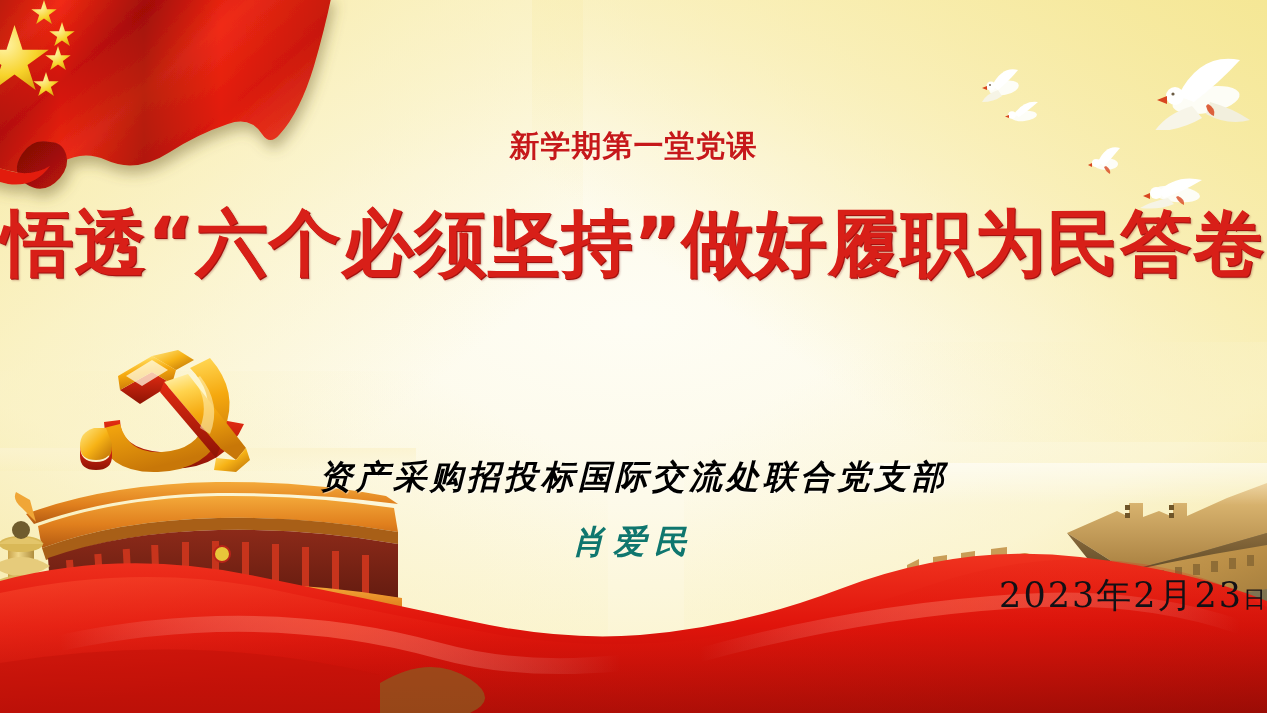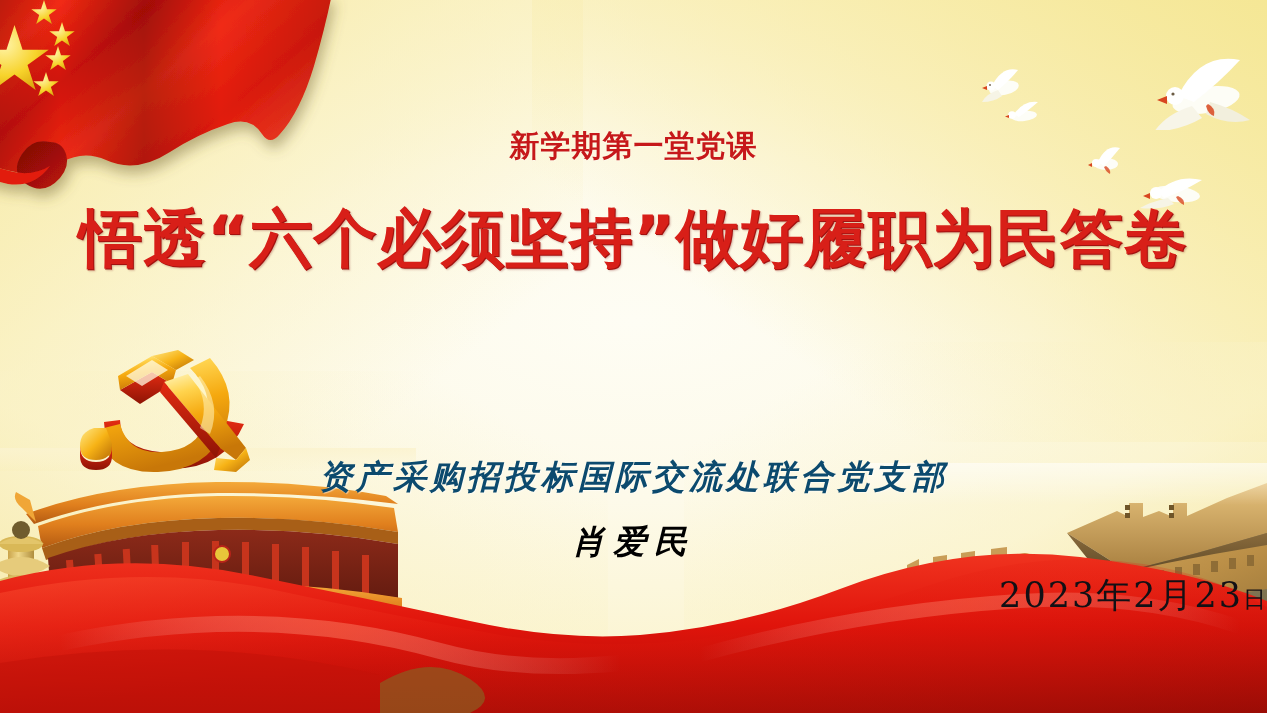--- a/index.html
+++ b/index.html
@@ -68,47 +68,47 @@
     font-size:30px;
     font-weight:bold;
     letter-spacing:1px;
     color:#c6181a;
     font-family:"DejaVu Sans","Liberation Sans",sans-serif;
     text-shadow:0 1px 0 rgba(255,255,255,.35);
   }
   .maintitle{
     position:absolute;left:0;right:0;top:196px;
     text-align:center;
-    font-size:63px;
+    font-size:72px;
     font-weight:bold;
     letter-spacing:1px;
     color:#d81f18;
     font-family:"DejaVu Sans","Liberation Sans",sans-serif;
     text-shadow:
       1px 1px 0 #a3120f,
       2px 2px 2px rgba(120,10,10,.28);
     white-space:nowrap;
   }
   .org{
     position:absolute;left:0;right:0;top:455px;
     text-align:center;
     font-size:33px;
     letter-spacing:4px;
-    color:#0c4a6e;
+    color:#000000;
     font-family:"DejaVu Serif","Liberation Serif",serif;
     font-style:italic;
     font-weight:bold;
     text-shadow:1px 1px 1px rgba(255,255,255,.5);
   }
   .presenter{
     position:absolute;left:0;right:0;top:520px;
     text-align:center;
     font-size:33px;
     letter-spacing:8px;
-    color:#000000;
+    color:#0f766e;
     font-family:"DejaVu Serif","Liberation Serif",serif;
     font-style:italic;
     font-weight:bold;
   }
   .datewrap{
     position:absolute;left:0;right:0;top:572px;
     text-align:right;
     color:#121015;
     font-family:"DejaVu Serif","Liberation Serif",serif;
   }

